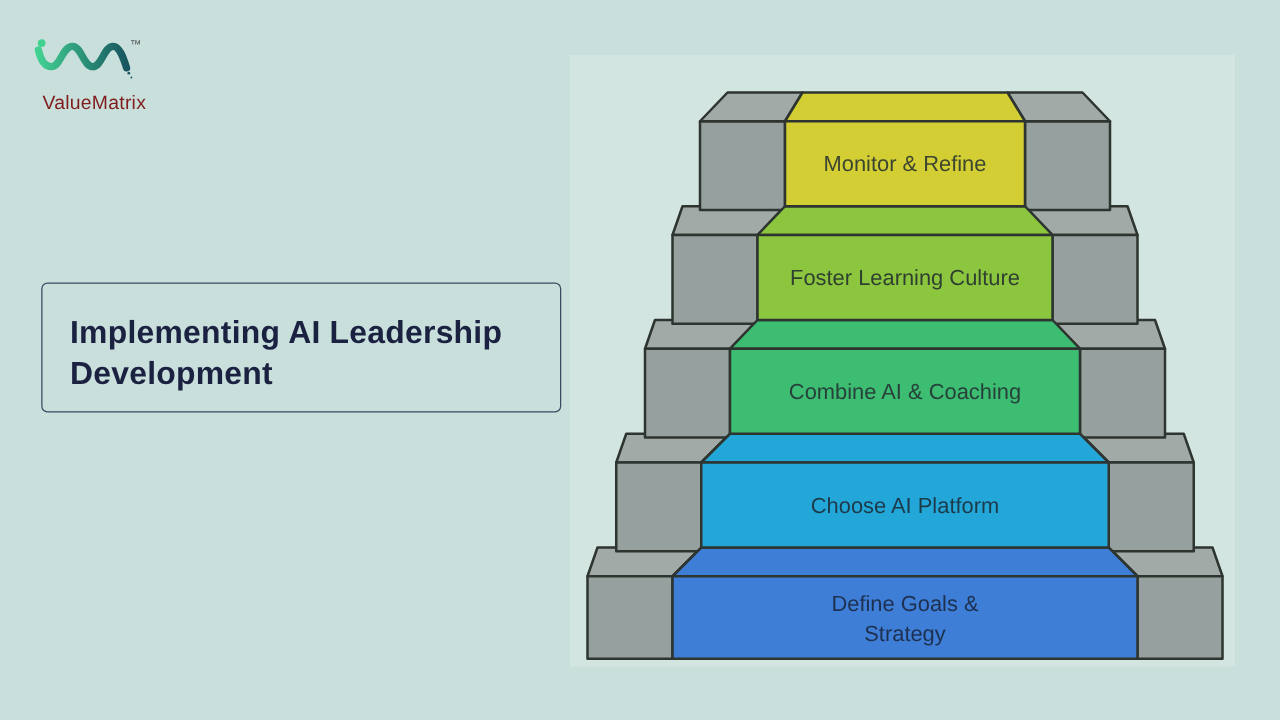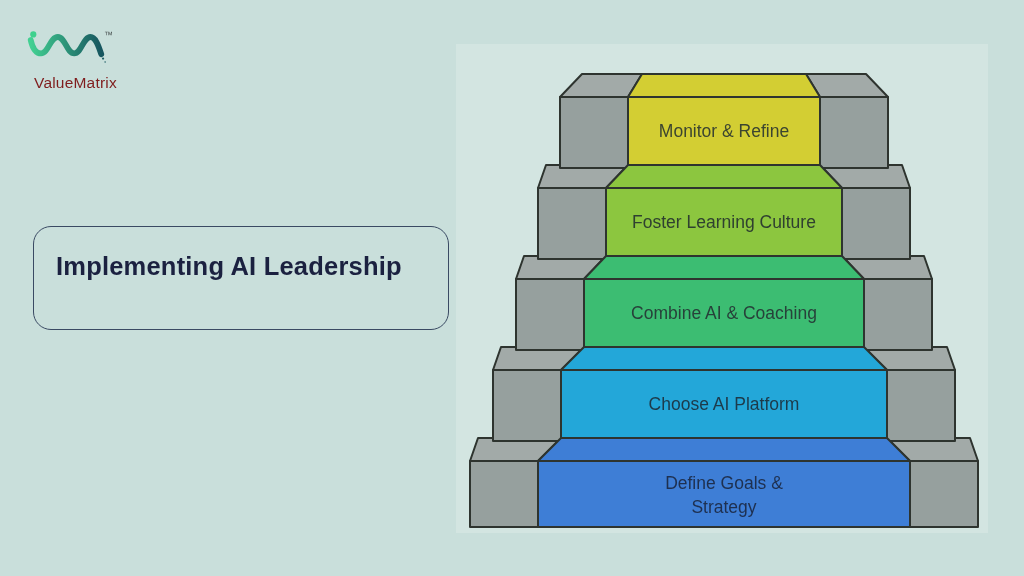--- a/index.html
+++ b/index.html
@@ -24,21 +24,21 @@
     font-size: 9px; color: #4c5554; letter-spacing: -1px;
   }
   .logo-brand {
     position: absolute; left: 8px; top: 50px;
     font-size: 15.5px; color: #7f1d1d; letter-spacing: 0.2px;
   }
   
   .title-box {
     position: absolute; left: 33px; top: 226px;
     width: 416px; height: 104px; box-sizing: border-box;
-    border: 1px solid #3a4a63; border-radius: 18px;
+    border: 1px solid #3a4a63; border-radius: 5px;
     padding: 23px 18px 0 22px;
   }
   .title-text {
     font-size: 25.5px; line-height: 33px; font-weight: bold;
     letter-spacing: 0.2px;
   }
   
   .stairs { position: absolute; left: 0; top: 0; width: 1024px; height: 576px; }
   .st { fill: #a2aaa8; stroke: #2e342f; stroke-width: 2; stroke-linejoin: round; }
   .sf { fill: #96a09e; stroke: #2e342f; stroke-width: 2; stroke-linejoin: round; }
@@ -124,16 +124,17 @@
       <circle cx="89.6" cy="35.5" r="1.3" fill="#1d5c64"></circle>
       <circle cx="92" cy="39.5" r="0.9" fill="#1d5c64"></circle>
     </svg>
     <span class="logo-tm">™</span>
     <div class="logo-brand">ValueMatrix</div>
   </div>
 
   <div class="title-box" style="border-color: rgb(58, 74, 99);">
     <div class="title-text" style="color: rgb(27, 33, 64);">
       <div>Implementing AI Leadership</div>
+      <div>Development</div>
     </div>
   </div>
 
 </div>
 
 </body></html>

